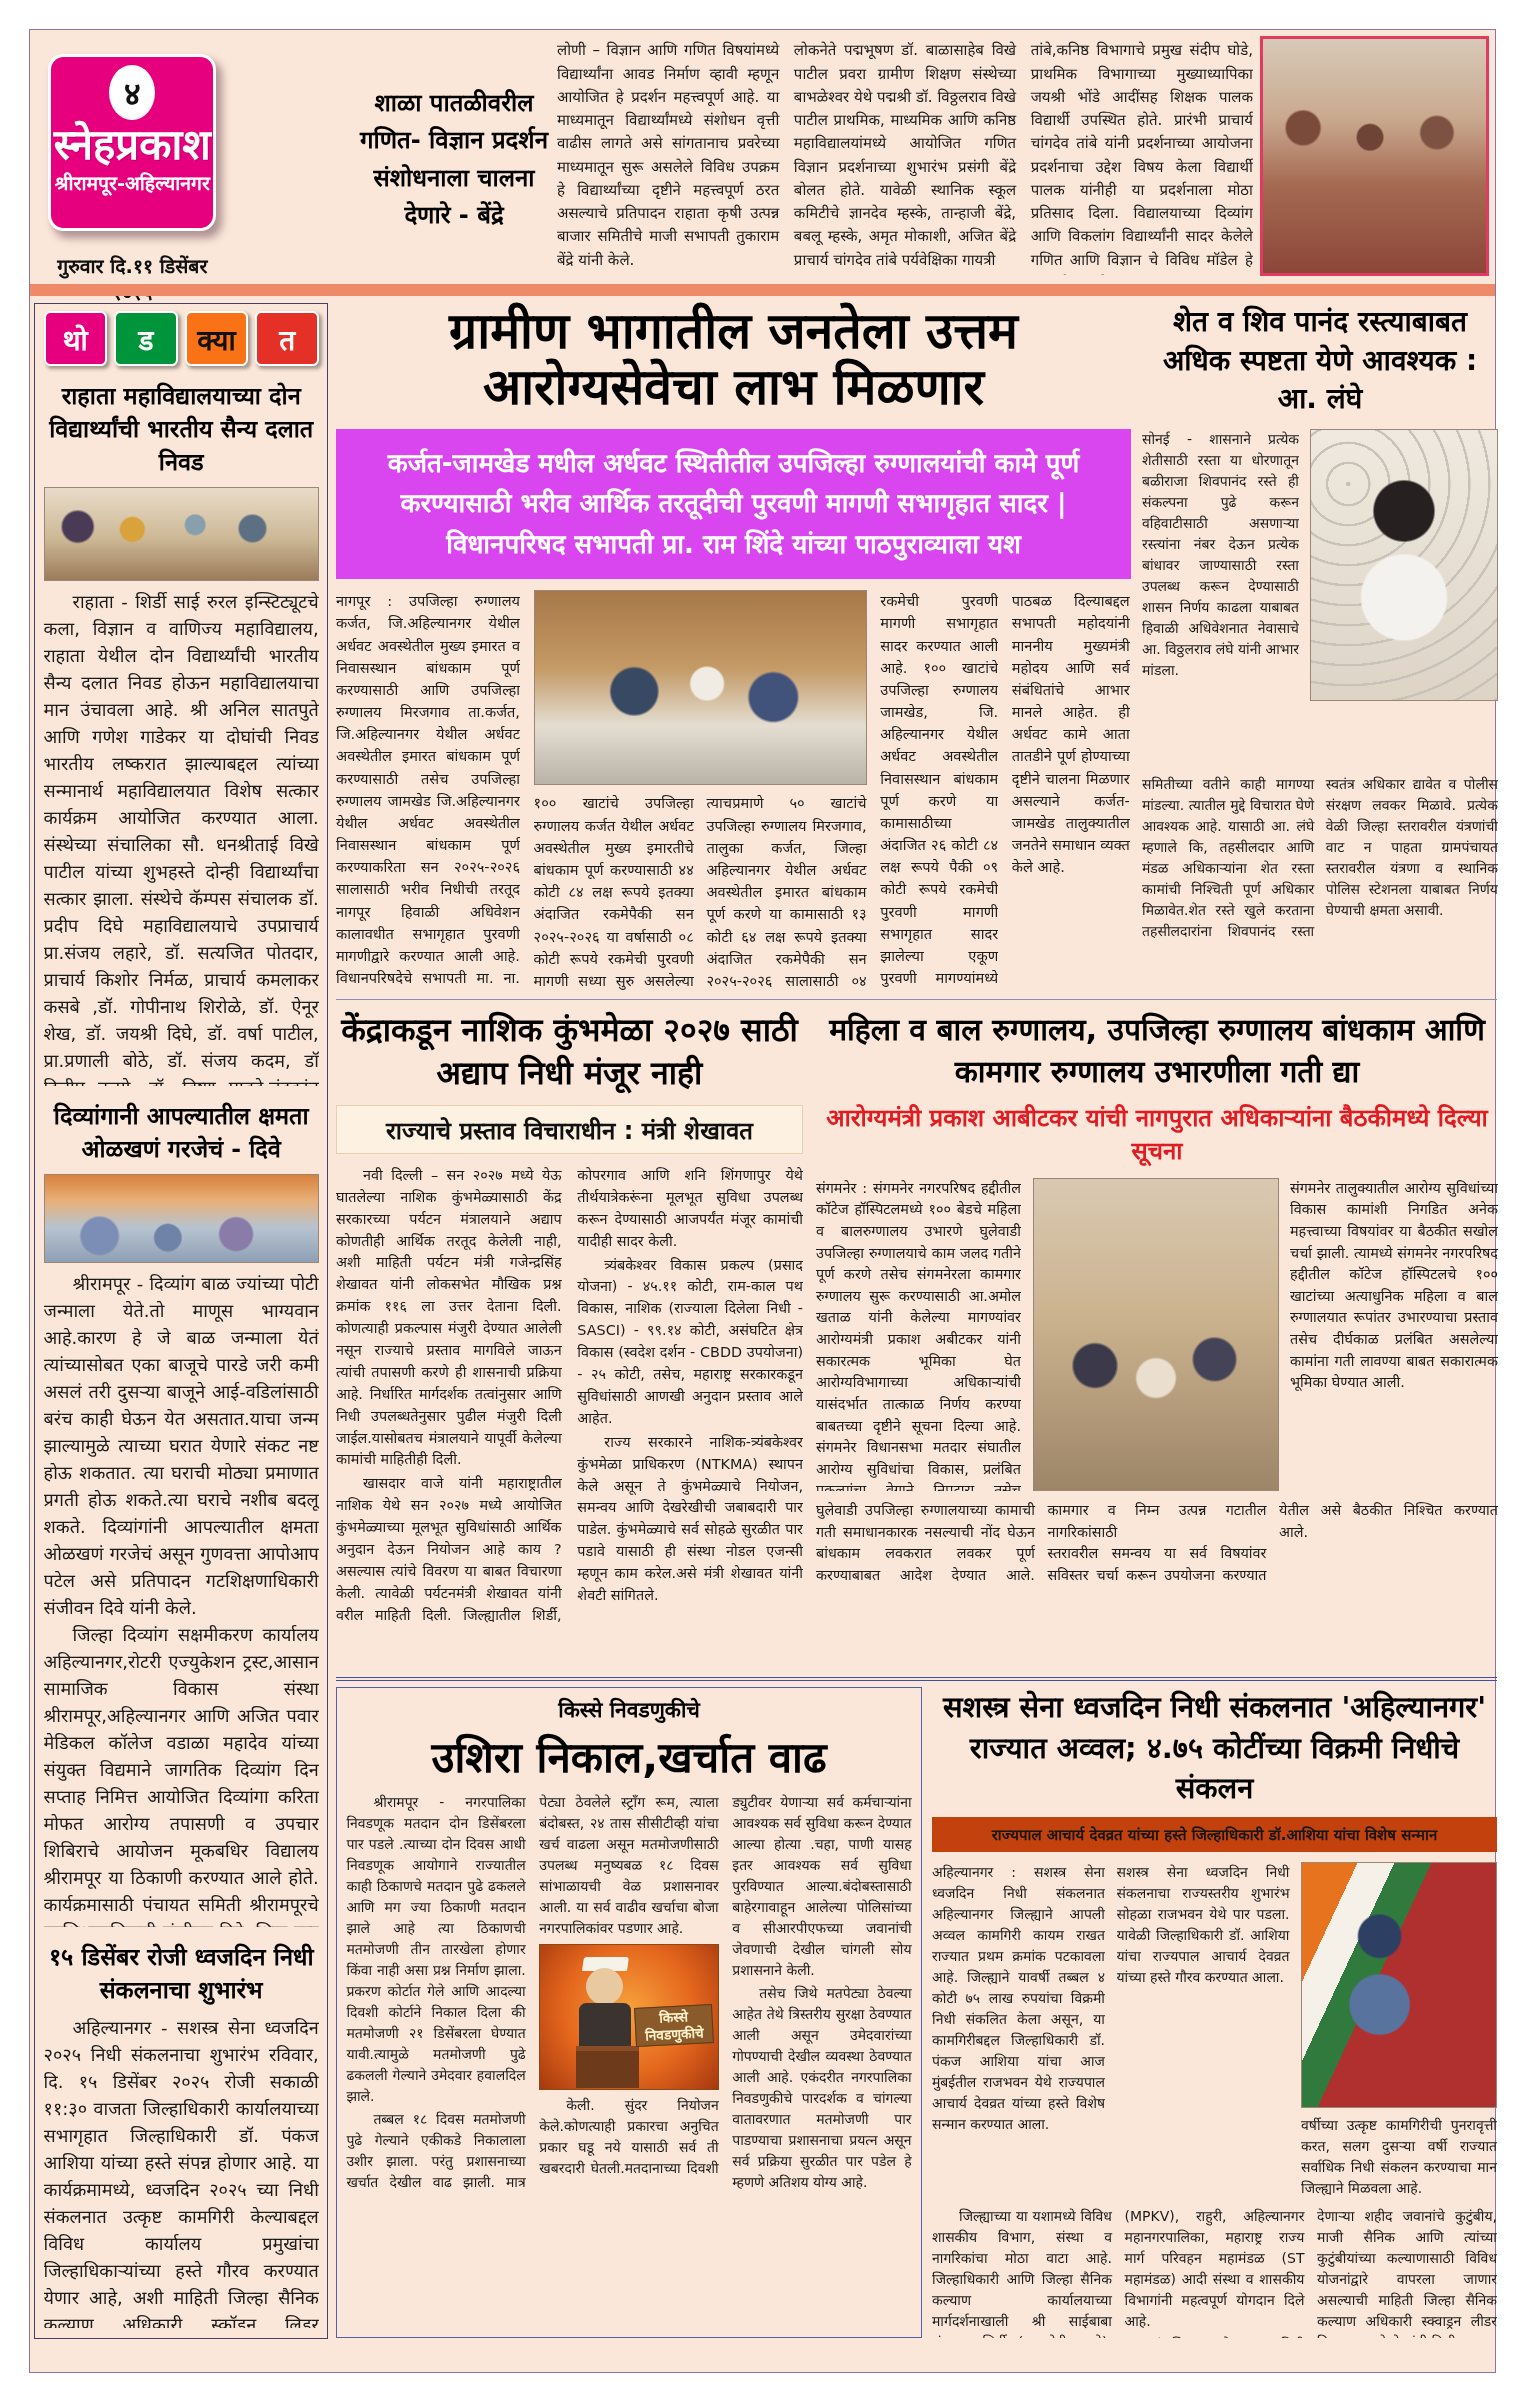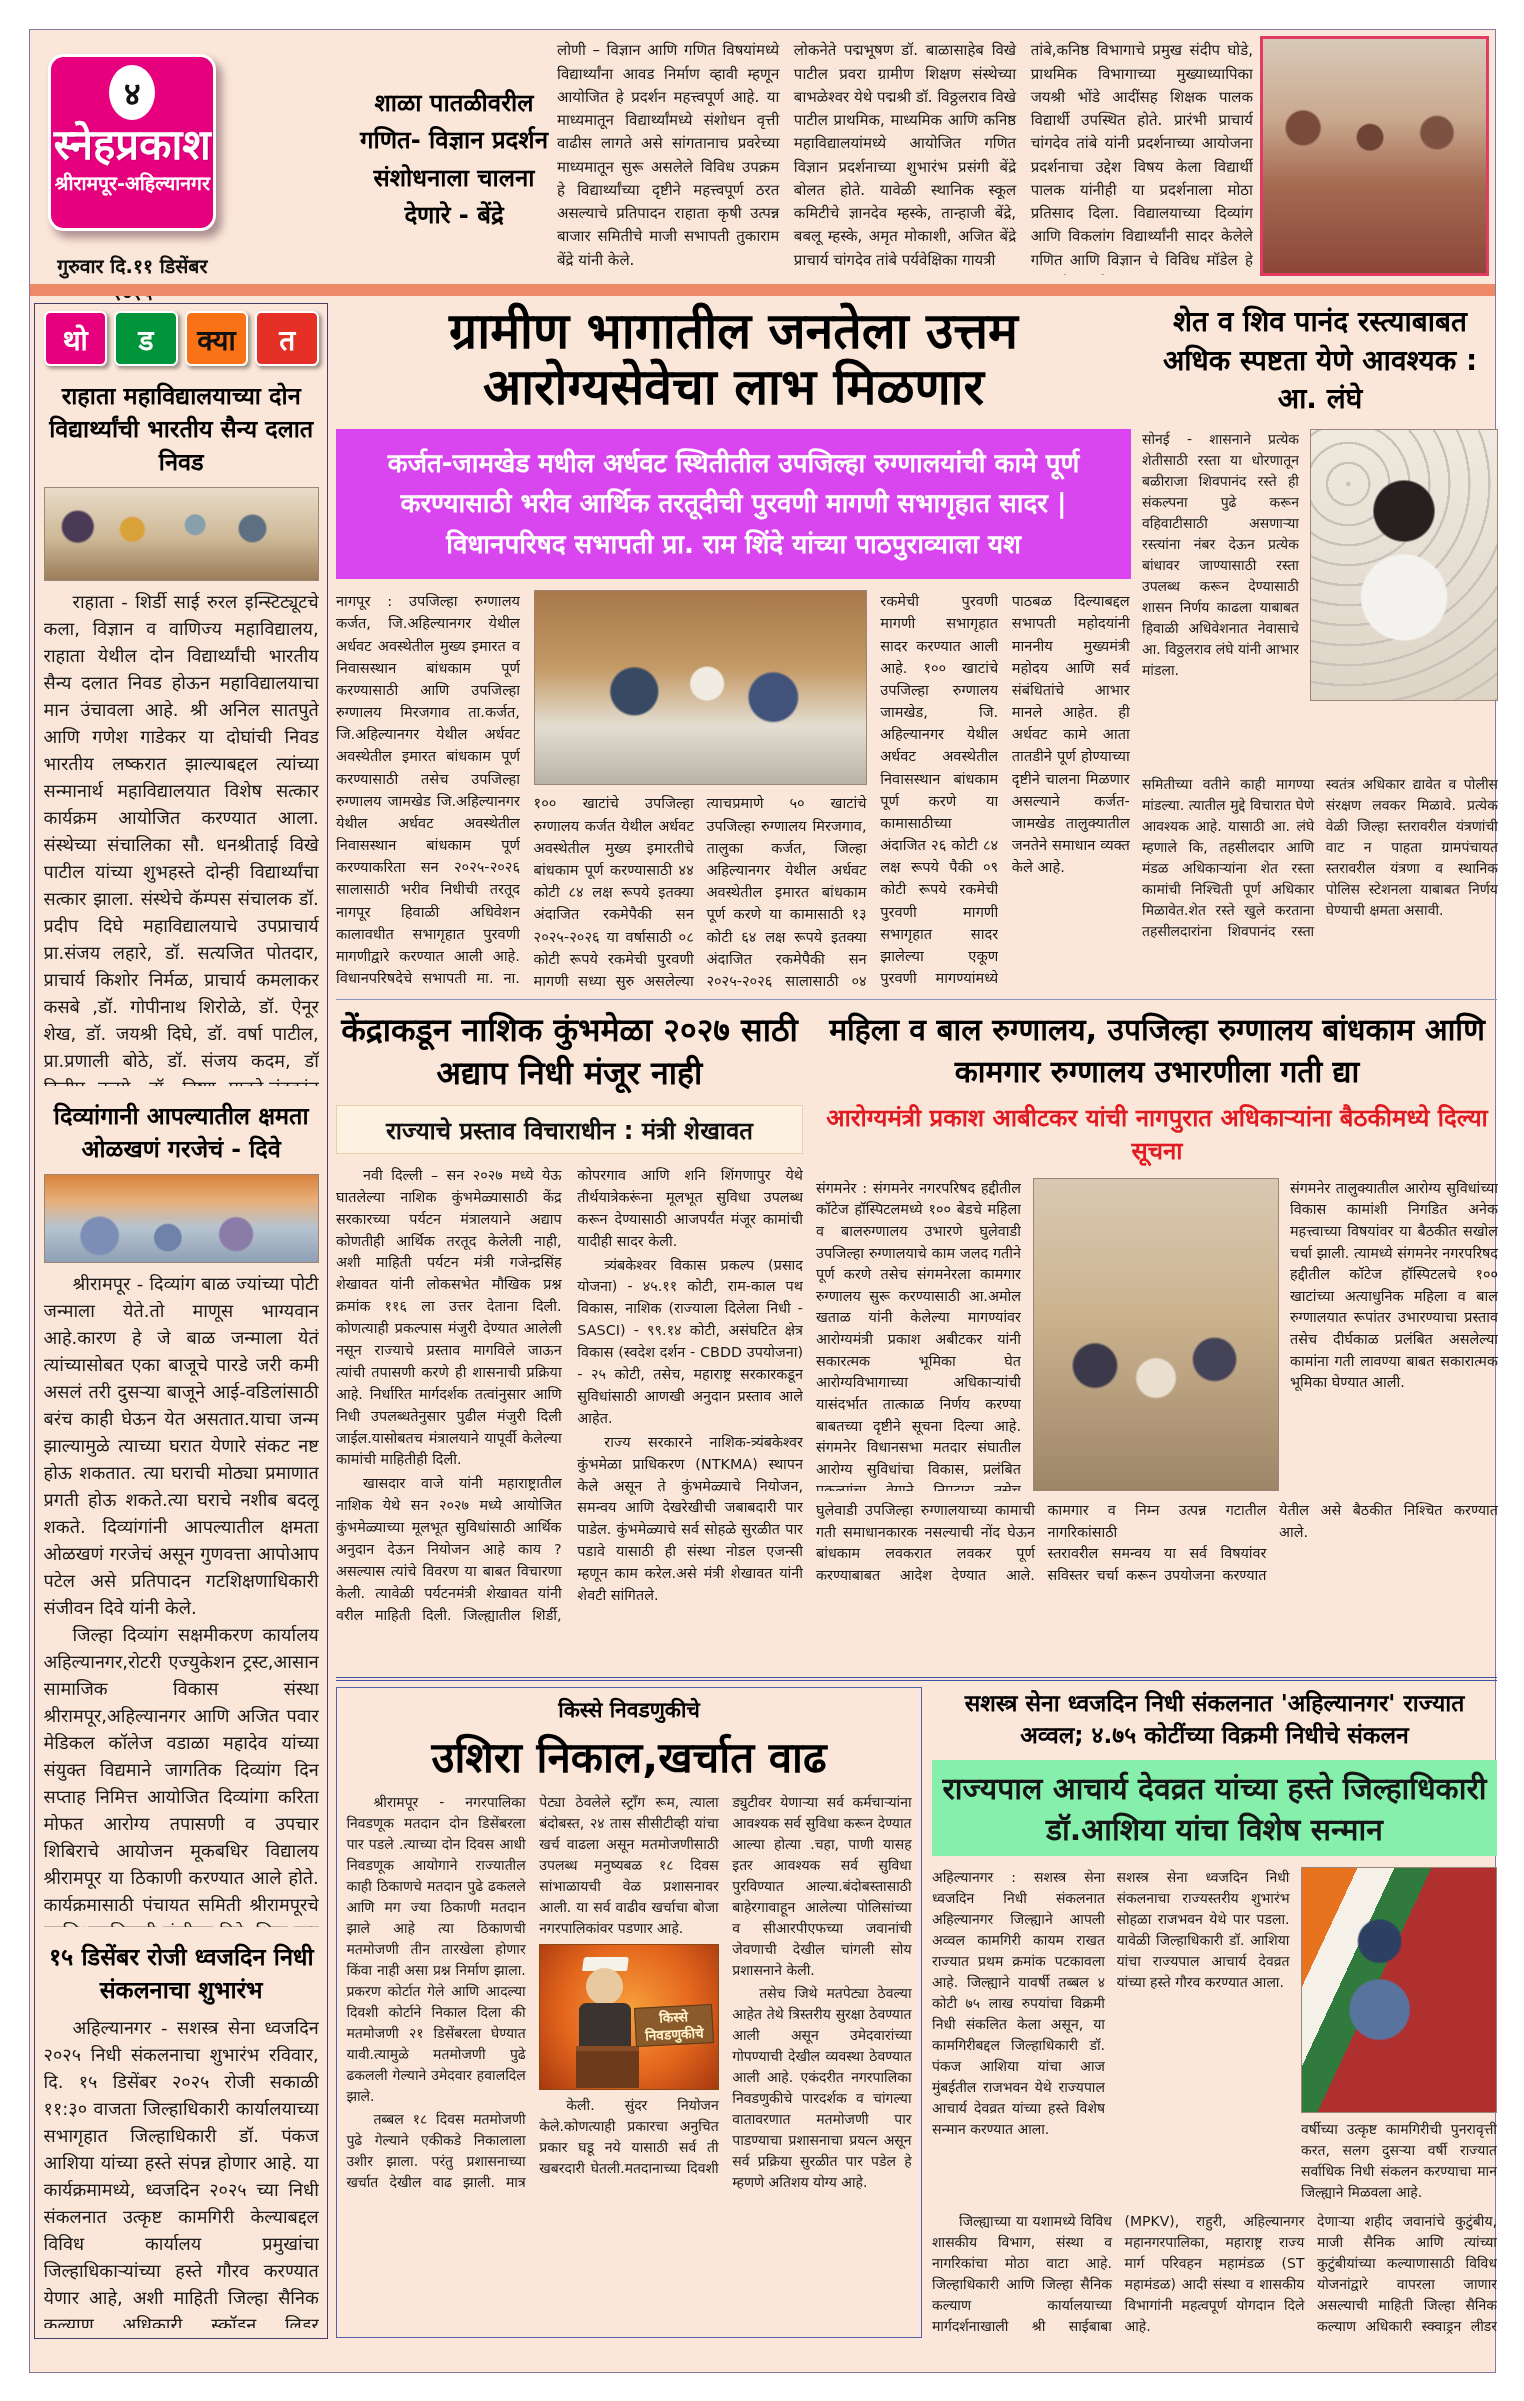--- a/index.html
+++ b/index.html
@@ -146,22 +146,22 @@
       border-radius:7.3px 7.3px 0 0; }
   .cartoon .podium { position:absolute; left:20%; top:70%; width:63px; height:42px; background:#6e3a1c;
       border-top:5.2px solid #8a4c24; }
   .cartoon .sign { position:absolute; right:4.2px; top:42%; width:78px; height:39px; background:#8a5a2a;
       border:1.6px solid #5f3a16; color:#fff2cc; font-weight:bold; font-size:13.6px;
       display:flex; align-items:center; justify-content:center; text-align:center; line-height:1.2;
       transform:rotate(-3deg); }
 
   
   .flagday { position:absolute; left:902px; top:1657px; width:565px; height:651px; overflow:hidden; }
-  .flag-head { font-size:23px; font-weight:bold; text-align:center; line-height:1.4; color:#000; }
-  .flag-band { margin-top:8.4px; background:#86efac; color:#161616; font-size:30px; font-weight:bold;
+  .flag-head { font-size:29px; font-weight:bold; text-align:center; line-height:1.4; color:#000; }
+  .flag-band { margin-top:8.4px; background:#c2410c; color:#161616; font-size:15px; font-weight:bold;
       text-align:center; padding:7.3px 4.2px; }
   .flag-row { margin-top:10.5px; display:grid; grid-template-columns:173px 173px 1fr; column-gap:11.5px; }
   .flag-colA, .flag-colB { font-size:14px; line-height:1.5; text-align:justify; height:335px; overflow:hidden; }
   .flag-photo { width:100%; height:246px;
       background:
         radial-gradient(circle at 40% 30%, #2d3f63 0 10%, transparent 11%),
         radial-gradient(circle at 40% 58%, #58749e 0 16%, transparent 17%),
         linear-gradient(115deg,#e8731e 0 18%, #f5f0e8 18% 30%, #2f7a3c 30% 42%, #b03030 42% 100%); }
   .flag-photo-side { margin-top:6.3px; font-size:14px; line-height:1.5; text-align:justify; height:83px; overflow:hidden; }
   .flag-row2 { margin-top:8.4px; column-count:3; column-gap:12.6px; font-size:14px; line-height:1.5;

